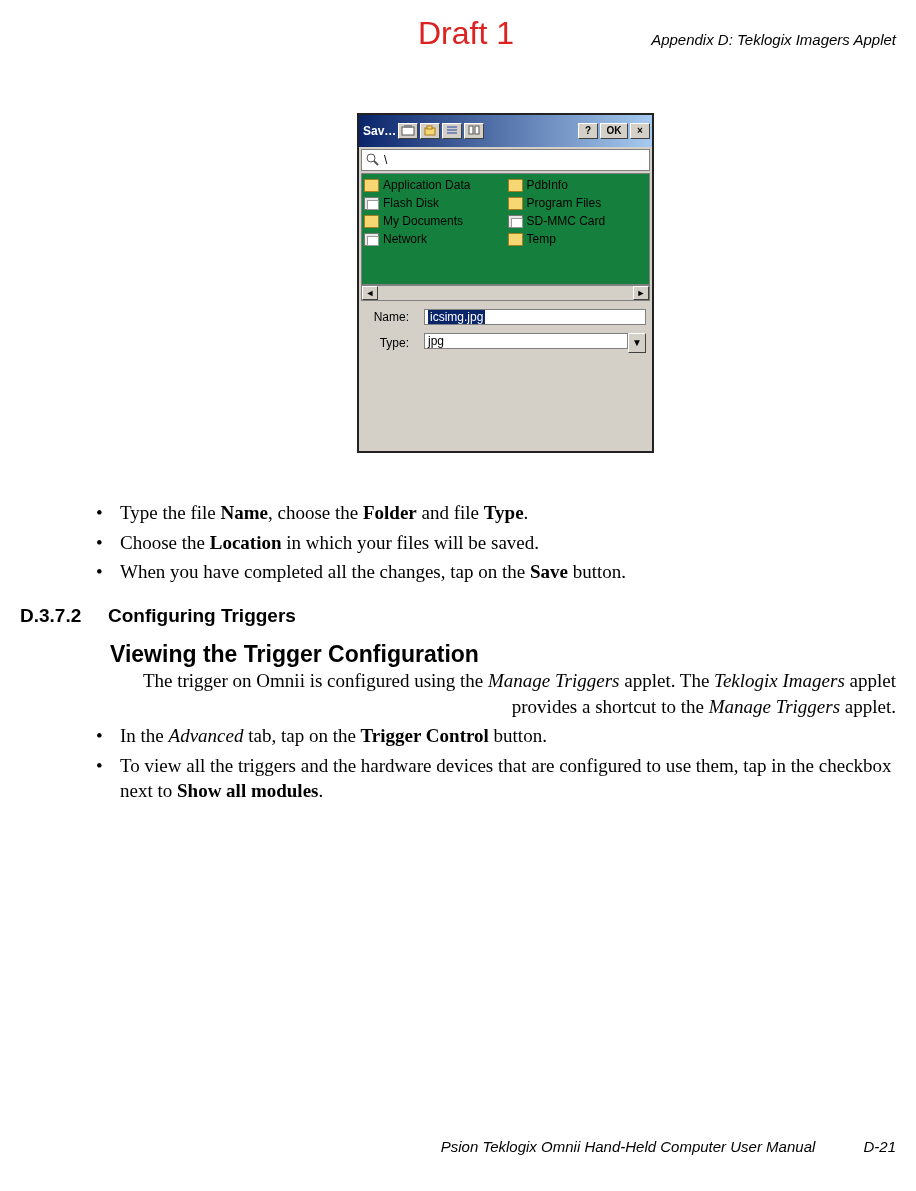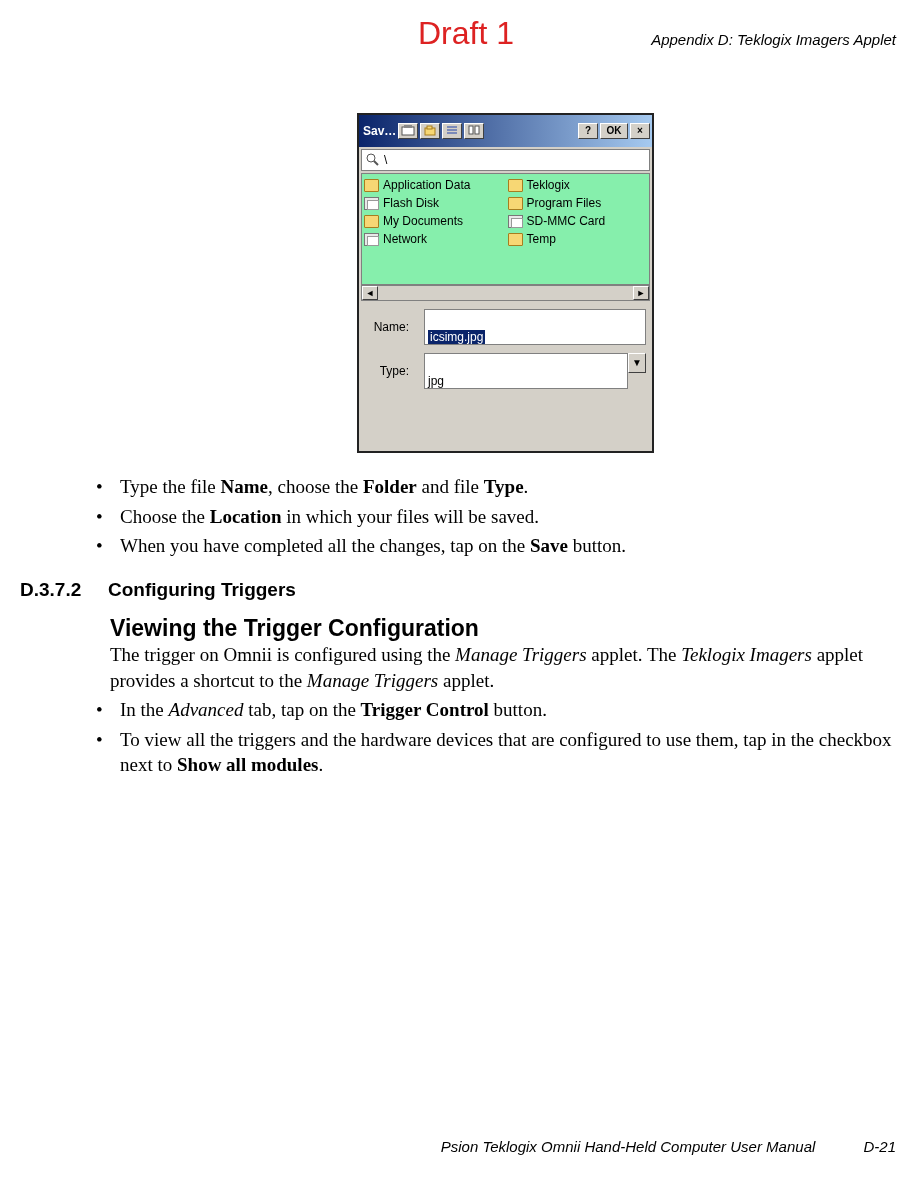--- a/index.html
+++ b/index.html
@@ -63,54 +63,54 @@
       font-size:10px; line-height:14px; text-align:center;
       font-weight:bold; color:#000;
     }
     .tb-btn.wide { width: 28px; }
     .path-row {
       height: 22px; background:#fff; border:1px solid #808080;
       margin:2px; display:flex; align-items:center; padding:0 4px; gap:4px;
     }
     .mag-icon { width:14px; height:14px; display:inline-block; }
     .file-pane {
-      background:#86efac; border:1px solid #808080; margin:0 2px;
+      background:#15803d; border:1px solid #808080; margin:0 2px;
       height: 112px; overflow:hidden; display:flex;
     }
     .file-col { flex:1; padding:2px 2px; }
     .file-item { display:flex; align-items:center; gap:4px; height:18px; white-space:nowrap; }
     .folder-icon { width:15px; height:13px; background:#f7d774; border:1px solid #a77d1f; border-radius:1px; display:inline-block; }
     .card-icon { width:15px; height:13px; background:#e8e8e8; border:1px solid #777; display:inline-block; position:relative; }
     .card-icon::after { content:""; position:absolute; left:2px; top:2px; width:10px; height:8px; background:#fff; border:1px solid #999; }
     .scroll-h {
       height:16px; margin:0 2px 4px 2px; background:#d4d0c8;
       border:1px solid #808080; display:flex; justify-content:space-between;
     }
     .scroll-btn {
       width:16px; height:14px; background:#d4d0c8;
       border:1px solid #fff; border-right-color:#404040; border-bottom-color:#404040;
       font-size:9px; text-align:center; line-height:12px;
     }
     .form-row { display:flex; align-items:center; padding:4px 6px; gap:15px; }
     .form-label { width:44px; text-align:right; }
     .text-input {
-      flex:1; height:36px; background:#fff; border:1px solid #808080;
-      display:flex; align-items:flex-end; padding:0 3px;
+      flex:1; height:16px; background:#fff; border:1px solid #808080;
+      display:flex; align-items:center; padding:0 3px;
     }
     .selected-text { background:#0a246a; color:#fff; padding:0 2px; }
     .combo { display:flex; flex:1; }
     .combo .text-input { flex:1; }
     .combo-btn {
       width:18px; height:20px; background:#d4d0c8;
       border:1px solid #fff; border-right-color:#404040; border-bottom-color:#404040;
       text-align:center; font-size:10px; line-height:18px;
     }
     .body-content {
       position:absolute;
-      top: 470px;
+      top: 496px;
       left: 20px;
       right: 20px;
     }
     .bullet-list { list-style: none; padding-left: 100px; }
     .bullet-list li { position: relative; margin: 4px 0; line-height:1.35; }
     .bullet-list li::before { content:"•"; position:absolute; left:-24px; }
     .section-num-heading {
       font-family: 'Trebuchet MS', Verdana, sans-serif;
       font-weight: bold;
       font-size: 19px;
@@ -118,21 +118,21 @@
       margin-bottom: 14px;
     }
     .section-num { display:inline-block; width: 88px; }
     .subsection-title {
       font-family: 'Trebuchet MS', Verdana, sans-serif;
       font-weight: bold;
       font-size: 23px;
       padding-left: 90px;
       margin-bottom: 0;
     }
-    .para { padding-left: 90px; line-height:1.35; }
+    .para { padding-left: 90px; line-height:1.35;text-align:right; }
     .italic { font-style: italic; }
     .bold { font-weight: bold; }
     .footer {
       position:absolute;
       bottom: 36px;
       right: 20px;
       font-family:'Trebuchet MS', Verdana, sans-serif;
       font-style: italic;
       font-size: 15px;
       margin-left: 48px;
@@ -205,21 +205,21 @@
           <span>My Documents</span>
         </div>
       <div class="file-item">
           <span class="card-icon"></span>
           <span>Network</span>
         </div>
     </div>
     <div class="file-col">
       <div class="file-item">
           <span class="folder-icon"></span>
-          <span>Teklogix</span>
+          <span>PdbInfo</span>
         </div>
       <div class="file-item">
           <span class="folder-icon"></span>
           <span>Program Files</span>
         </div>
       <div class="file-item">
           <span class="card-icon"></span>
           <span>SD-MMC Card</span>
         </div>
       <div class="file-item">

